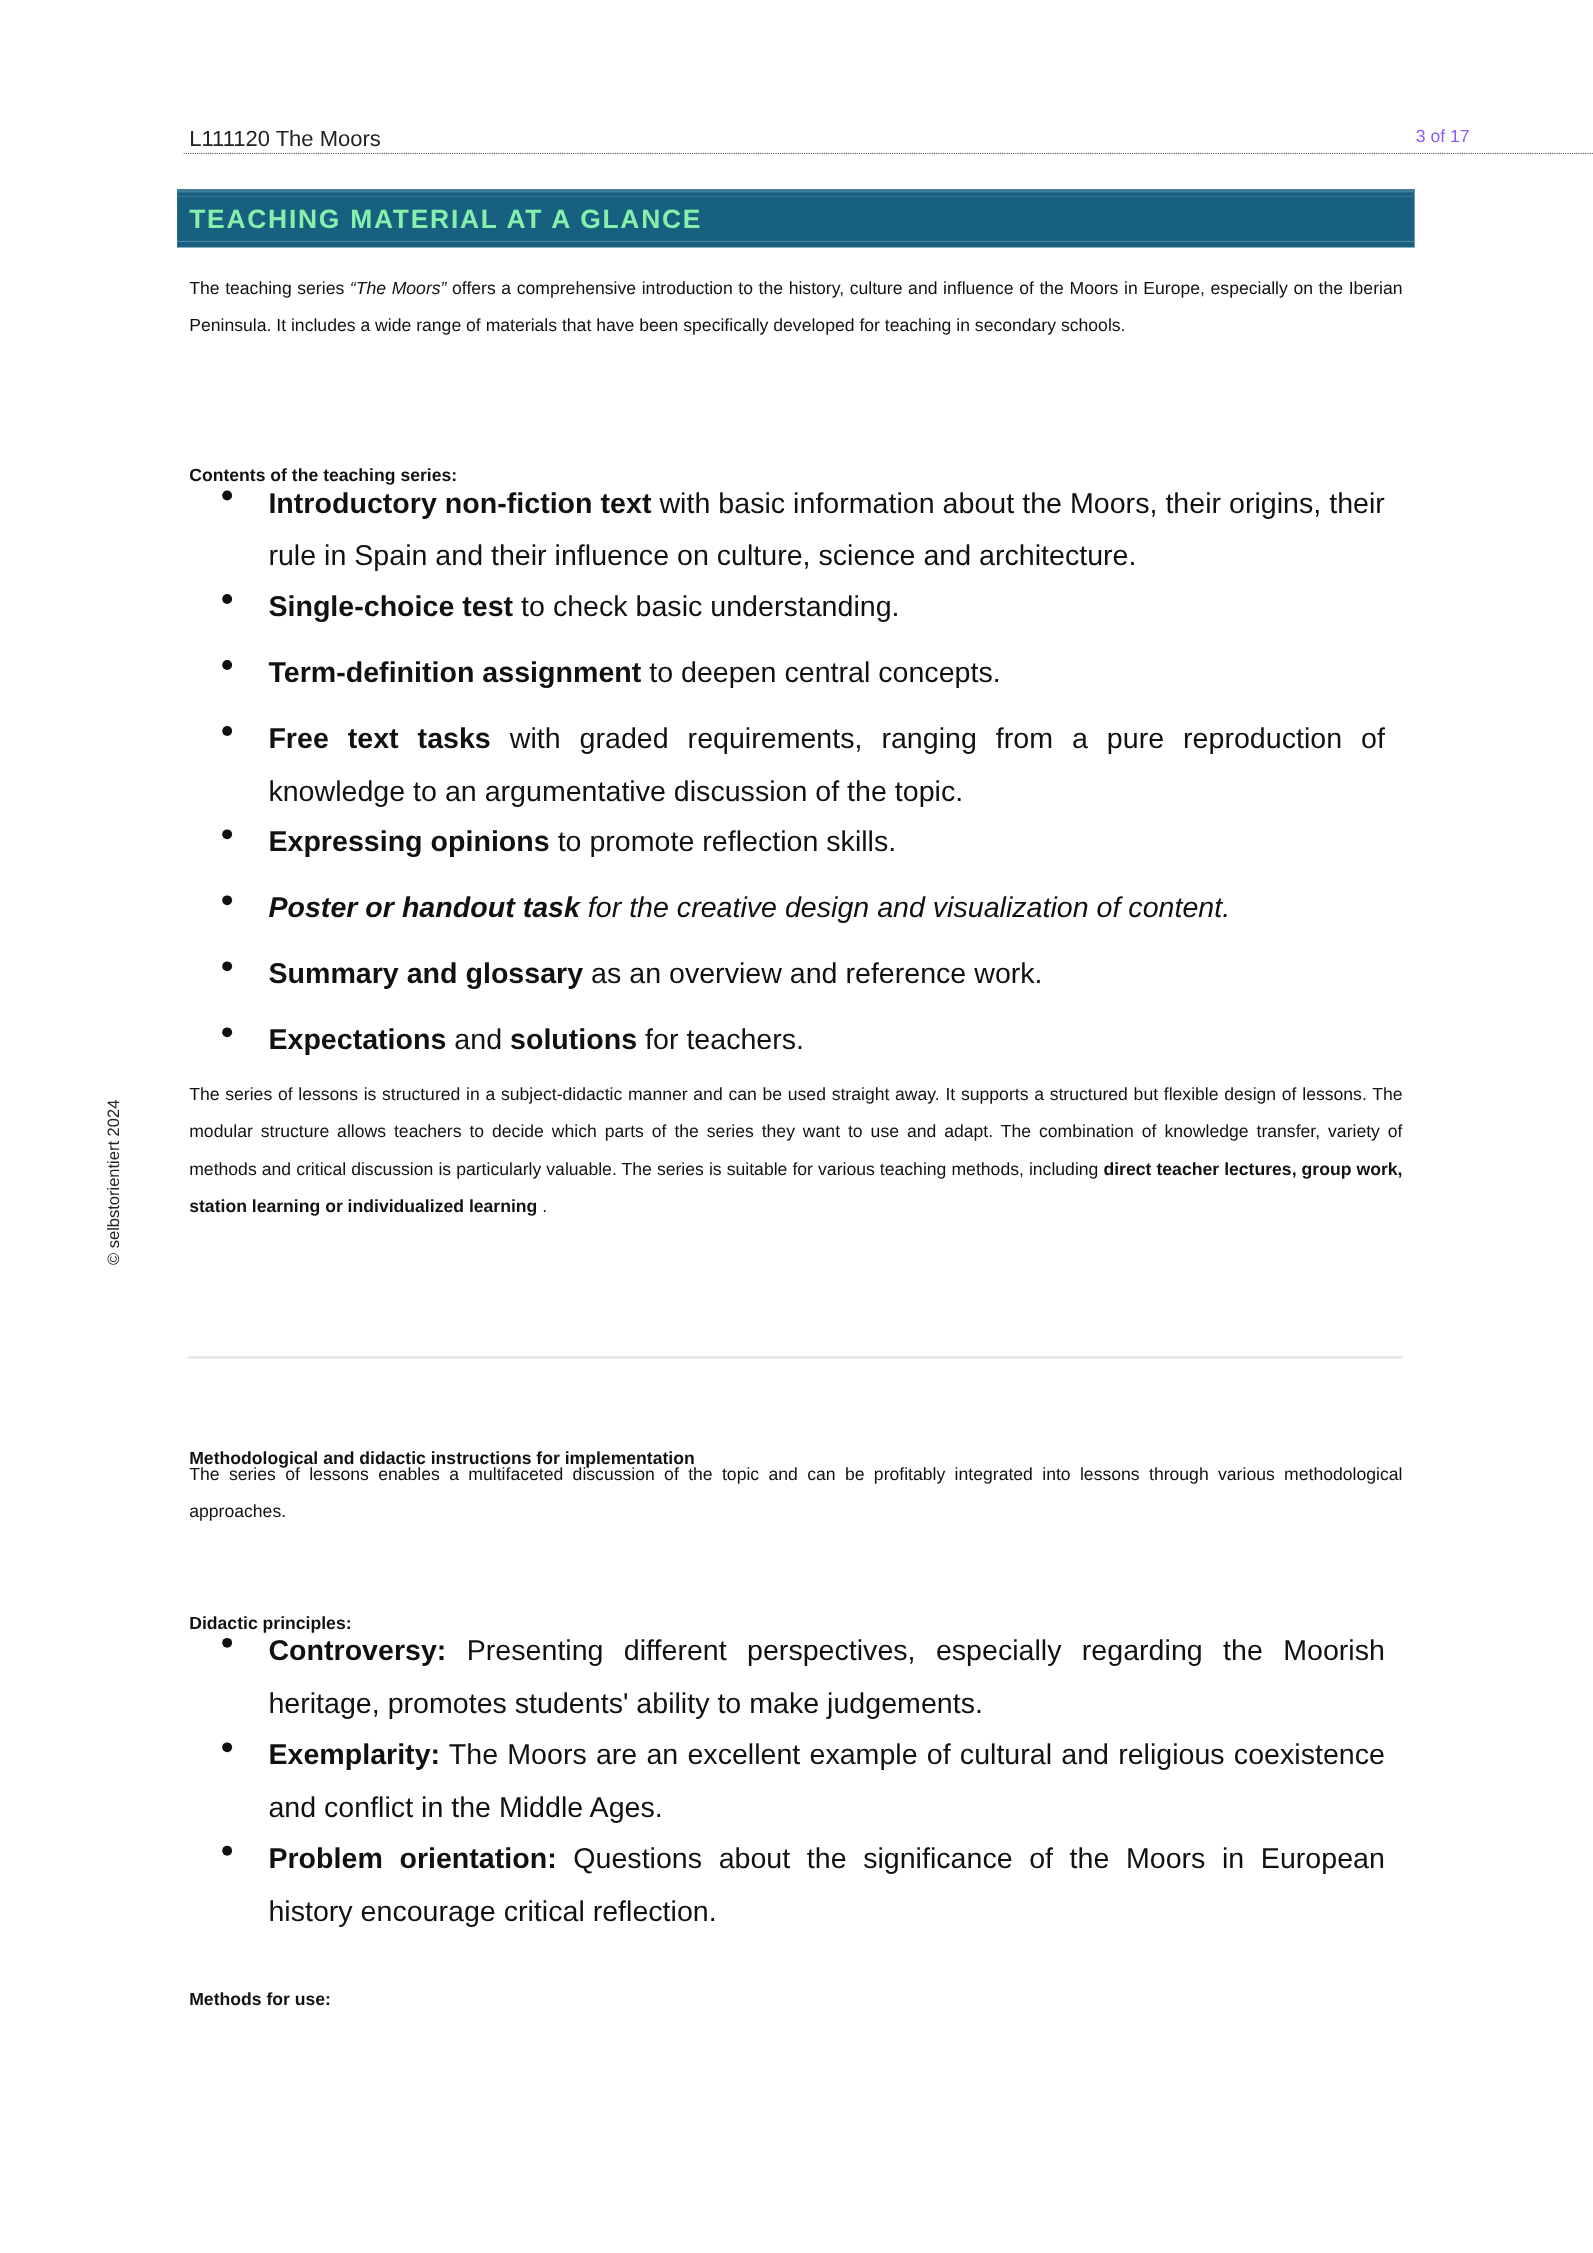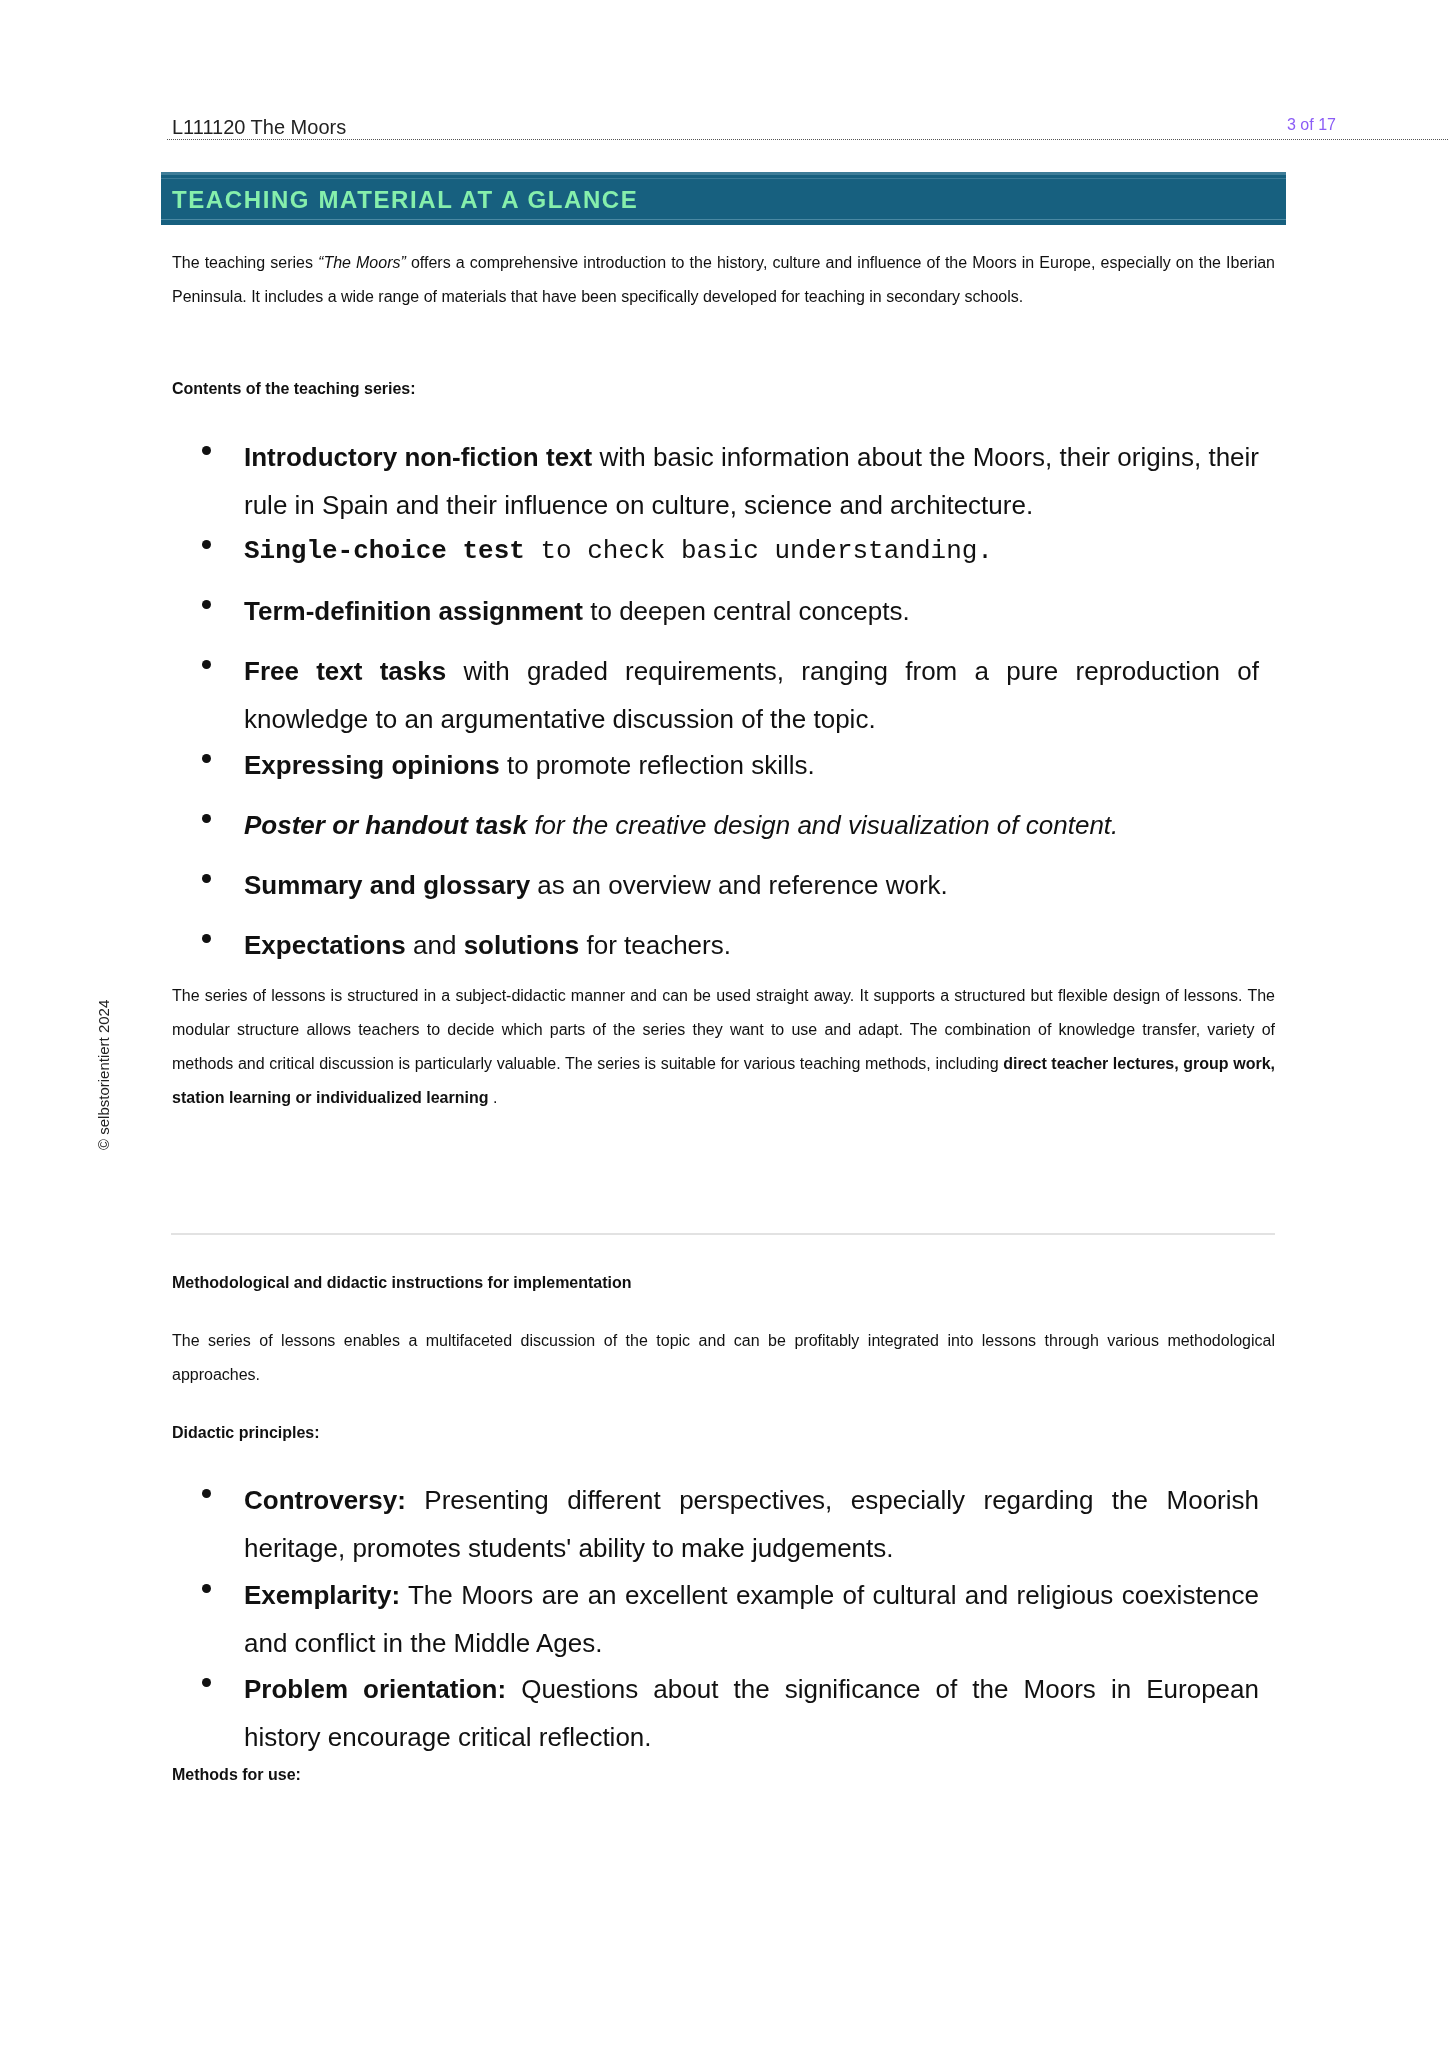--- a/index.html
+++ b/index.html
@@ -13,21 +13,21 @@
             background:#17607f; box-sizing:border-box;
             border-top:3px solid #3f7d98; }
   .banner::before { content:""; position:absolute; left:0; right:0; top:3px; height:1px; background:#3a7a96; }
   .banner::after { content:""; position:absolute; left:0; right:0; bottom:5px; height:1px; background:#4a89a3; }
   .banner-title { position:absolute; left:11px; top:11px; color:#86efac; font-weight:bold;
                   font-size:24px; letter-spacing:1.6px; }
   .copyright { position:absolute; left:95px; top:1150px; transform-origin:0 0; transform:rotate(-90deg);
                font-size:15px; color:#222; white-space:nowrap; }
   .block { position:absolute; left:172px; width:1103px; font-size:16px; line-height:34px; }
   .just { text-align:justify; }
-  .bold { font-weight:bold; }
+  .bold { font-weight:bold;margin-top:44px; }
   .bul { position:absolute; left:156px; width:1103px; font-size:26px; line-height:48px; }
   .bul .dot { position:absolute; left:46px; top:13px; width:9px; height:9px; border-radius:50%; background:#111; }
   .bul .txt { margin-left:88px; text-align:justify; }
   .hr { position:absolute; left:171px; top:1233px; width:1104px; height:2px; background:#e2e2e2; }
   .prof-line { display:flex; justify-content:space-between; font-weight:bold; }
 </style>
 </head>
 <body>
 
 <div class="page-header">
@@ -44,21 +44,21 @@
 <div class="block just" style="top:246px;">
   <span>The teaching series </span><i>“The Moors”</i><span> offers a comprehensive introduction to the history, culture and influence of the Moors in Europe, especially on the Iberian Peninsula. It includes a wide range of materials that have been specifically developed for teaching in secondary schools.</span>
 </div>
 
 <div class="block bold" style="top:372px;">Contents of the teaching series:</div>
 
 <div class="bul" style="top:433px;">
   <span class="dot"></span>
   <div class="txt"><b>Introductory non-fiction text</b><span> with basic information about the Moors, their origins, their rule in Spain and their influence on culture, science and architecture.</span></div>
 </div>
-<div class="bul" style="top:527px;font-family:Liberation Mono, monospace;">
+<div class="bul" style="top:527px;">
   <span class="dot"></span>
   <div class="txt"><b>Single-choice test</b><span> to check basic understanding.</span></div>
 </div>
 <div class="bul" style="top:587px;">
   <span class="dot"></span>
   <div class="txt"><b>Term-definition assignment</b><span> to deepen central concepts.</span></div>
 </div>
 <div class="bul" style="top:647px;">
   <span class="dot"></span>
   <div class="txt"><b>Free text tasks</b><span> with graded requirements, ranging from a pure reproduction of knowledge to an argumentative discussion of the topic.</span></div>

